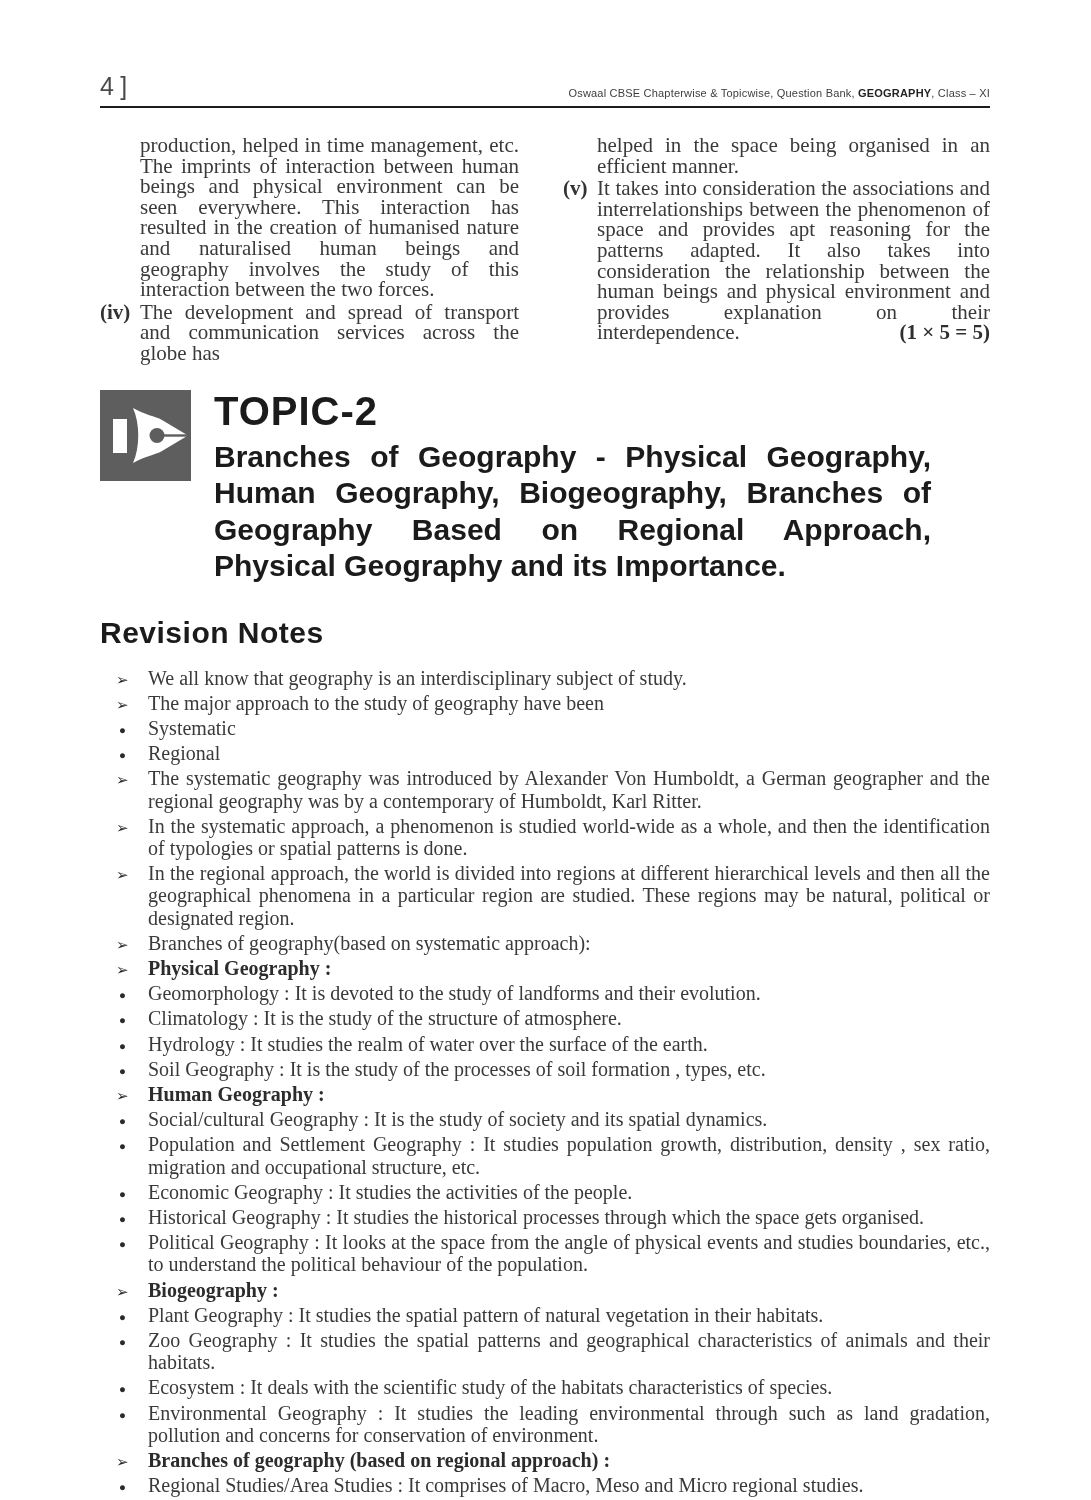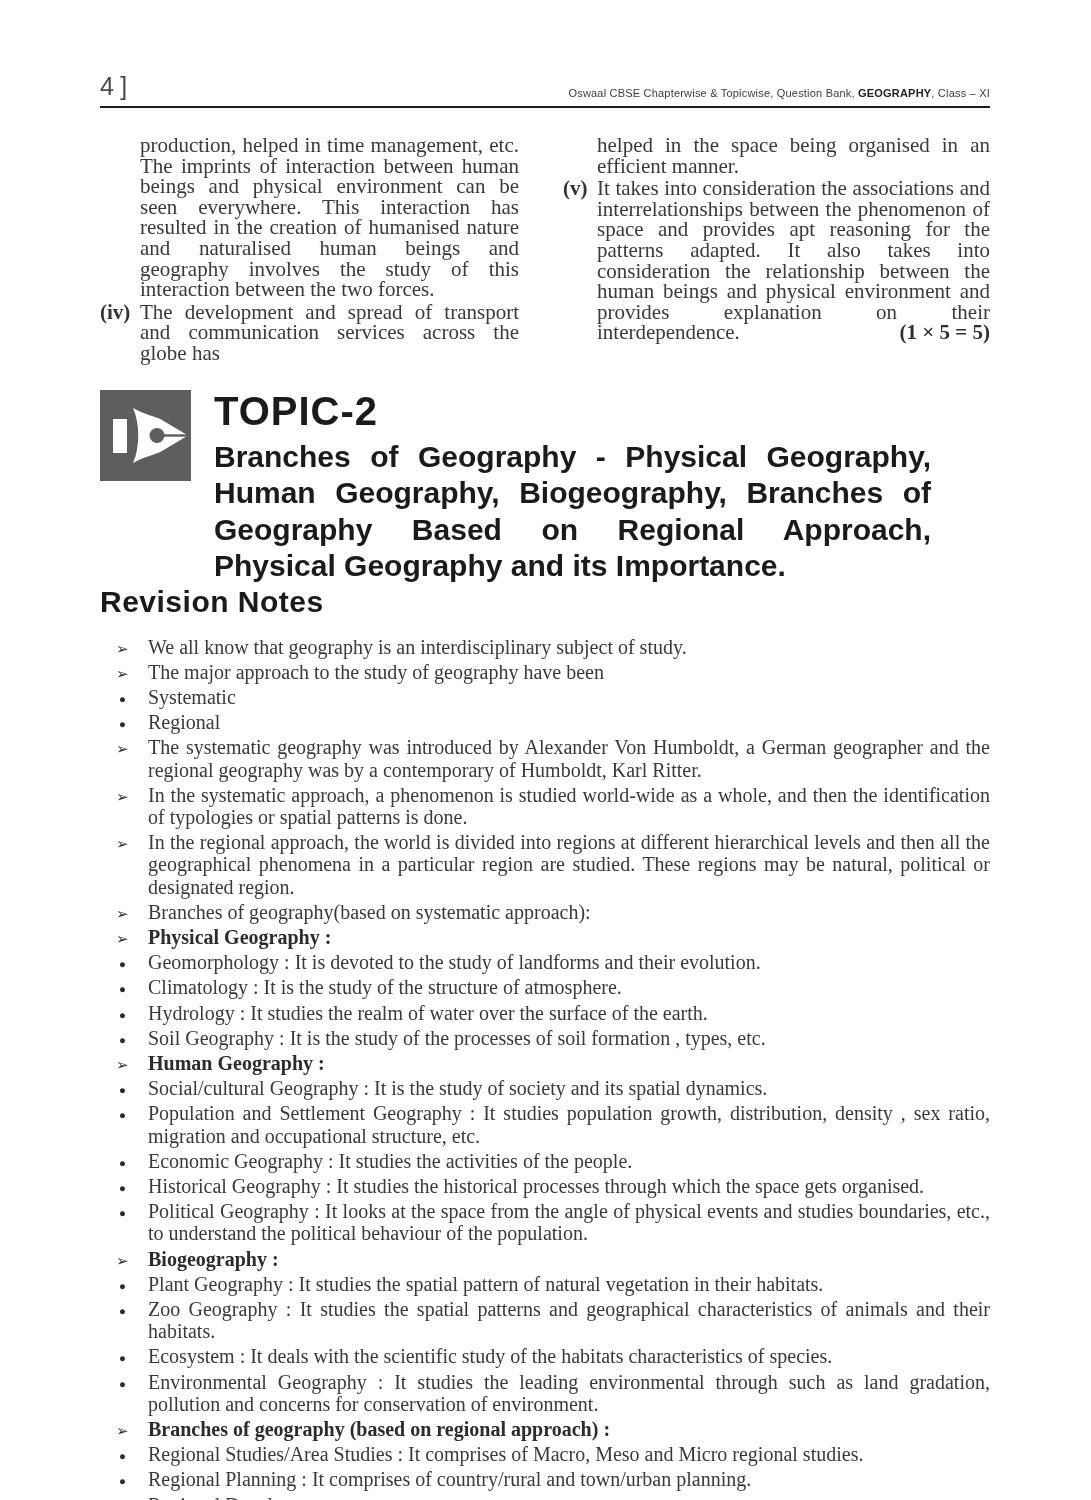--- a/index.html
+++ b/index.html
@@ -36,21 +36,21 @@
   .topic-text { width:717px; font-family:"Liberation Sans", sans-serif; color:#1b1b1b; }
   .topic-label { font-size:40px; font-weight:bold; letter-spacing:1px; line-height:1.05; }
   .topic-title {
     font-size:30px; font-weight:bold; line-height:36.5px; margin-top:7px;
     text-align:justify; text-align-last:left;
   }
 
   
   .section-title {
     font-family:"Liberation Sans", sans-serif; font-weight:bold;
-    font-size:30px; color:#1b1b1b; letter-spacing:.5px;
+    font-size:30px; color:#1b1b1b; margin-top:31px; letter-spacing:.5px;
   }
   .notes { margin-top:17px; }
   .note {
     position:relative; padding-left:48px; text-align:justify;
     font-size:20px; line-height:22.2px; margin-bottom:3px; color:#3a3a3a;
   }
   .note.bold { font-weight:bold; color:#2c2c2c; }
   .marker { position:absolute; left:16px; top:0; font-weight:normal; color:#2b2b2b; }
   .marker-arrow .marker::before { content:"\27A2"; font-size:15px; }
   .marker-dot   .marker        { left:19px; top:-1px; }

